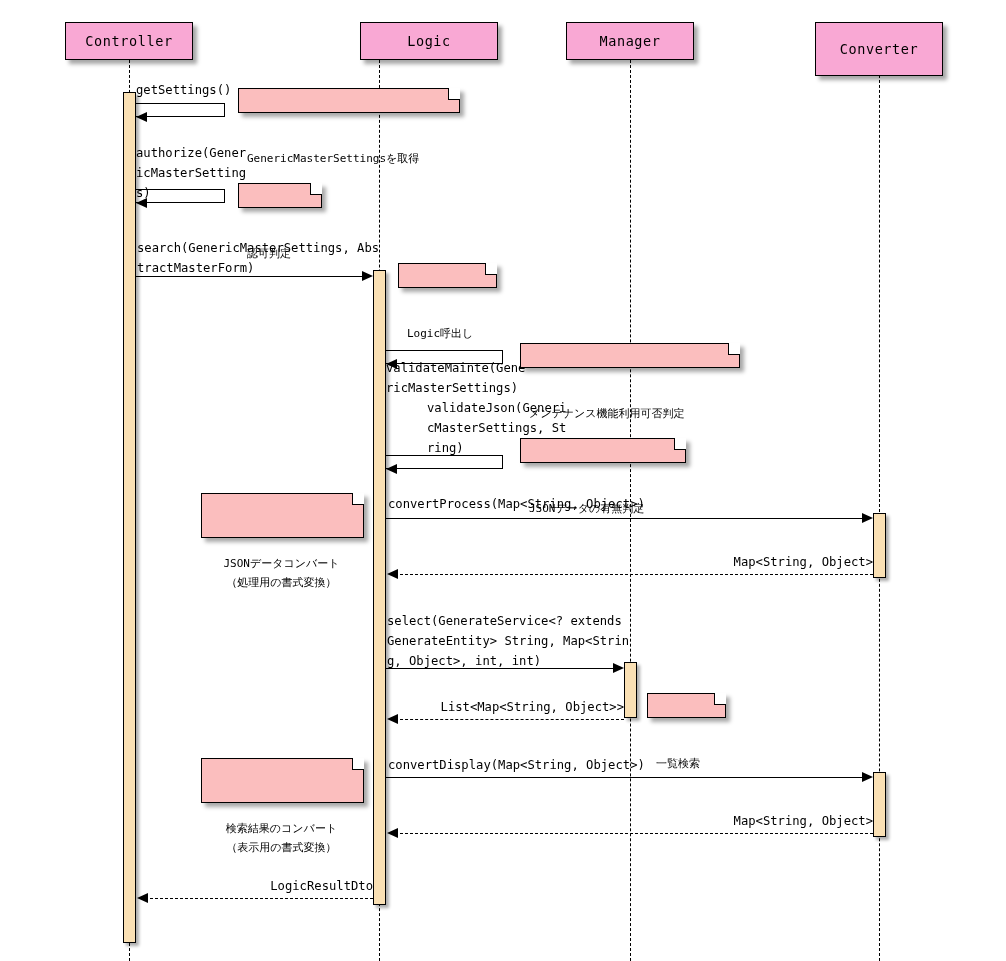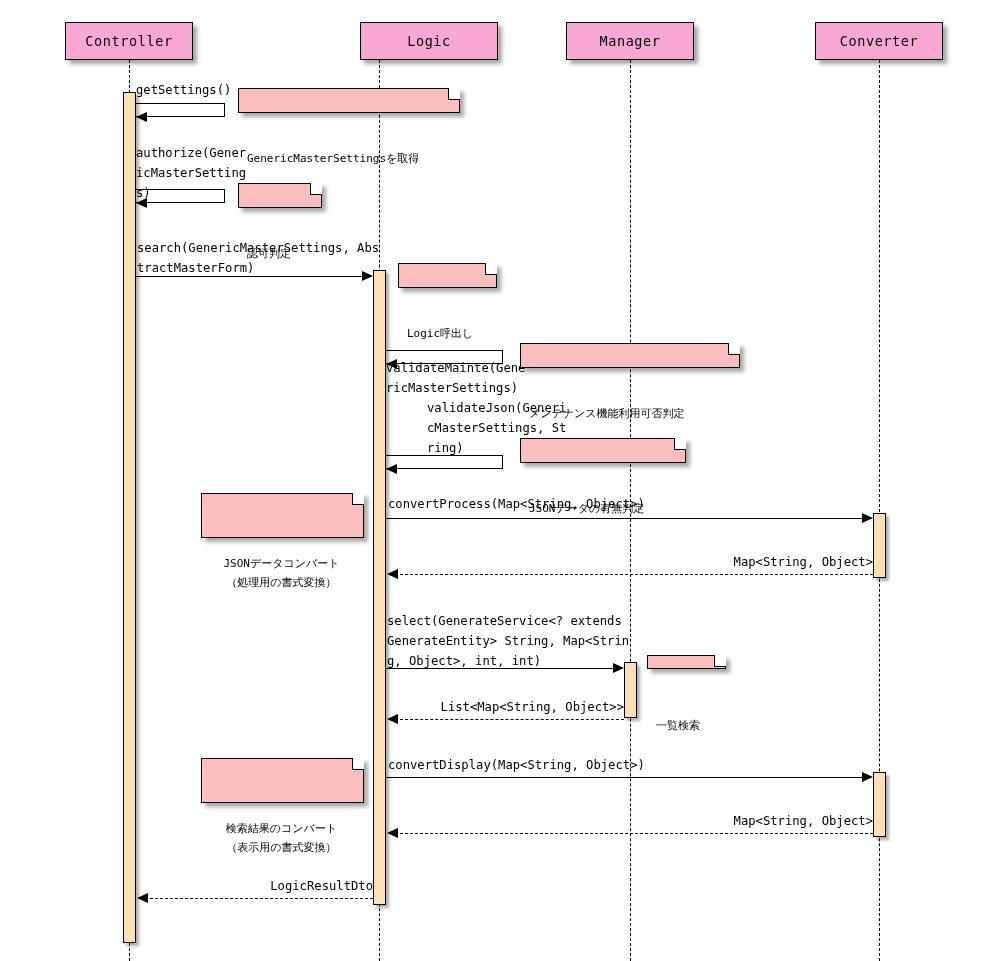--- a/index.html
+++ b/index.html
@@ -140,21 +140,21 @@
 
   <div class="participant" style="left:65px; top:22px; width:128px; height:38px;">
     <span>Controller</span>
   </div>
   <div class="participant" style="left:315px; top:22px; width:138px; height:38px;margin-left:45px;">
     <span>Logic</span>
   </div>
   <div class="participant" style="left:566px; top:22px; width:128px; height:38px;">
     <span>Manager</span>
   </div>
-  <div class="participant" style="left:815px; top:22px; width:128px; height:38px;">
+  <div class="participant" style="left:815px; top:22px; width:128px; height:54px;">
     <span>Converter</span>
   </div>
 
   <div class="activation" style="left:123px; top:92px; width:13px; height:851px;"></div>
   <div class="activation" style="left:373px; top:270px; width:13px; height:635px;"></div>
   <div class="activation" style="left:624px; top:662px; width:13px; height:56px;"></div>
   <div class="activation" style="left:873px; top:513px; width:13px; height:65px;"></div>
   <div class="activation" style="left:873px; top:772px; width:13px; height:65px;"></div>
 
   <div class="msg-label" style="left:136px; top:80px;">getSettings()</div>
@@ -237,21 +237,21 @@
     <span class="fold"></span>
     <span class="note-text">JSONデータの有無判定</span>
   </div>
 
   <div class="note center" style="left:201px; top:493px; width:163px; height:45px;">
     <span class="fold"></span>
     <span class="note-text">JSONデータコンバート
 （処理用の書式変換）</span>
   </div>
 
-  <div class="note" style="left:647px; top:655px; width:79px; height:14px;">
+  <div class="note" style="left:647px; top:693px; width:79px; height:25px;">
     <span class="fold"></span>
     <span class="note-text">一覧検索</span>
   </div>
 
   <div class="note center" style="left:201px; top:758px; width:163px; height:45px;">
     <span class="fold"></span>
     <span class="note-text">検索結果のコンバート
 （表示用の書式変換）</span>
   </div>
 

